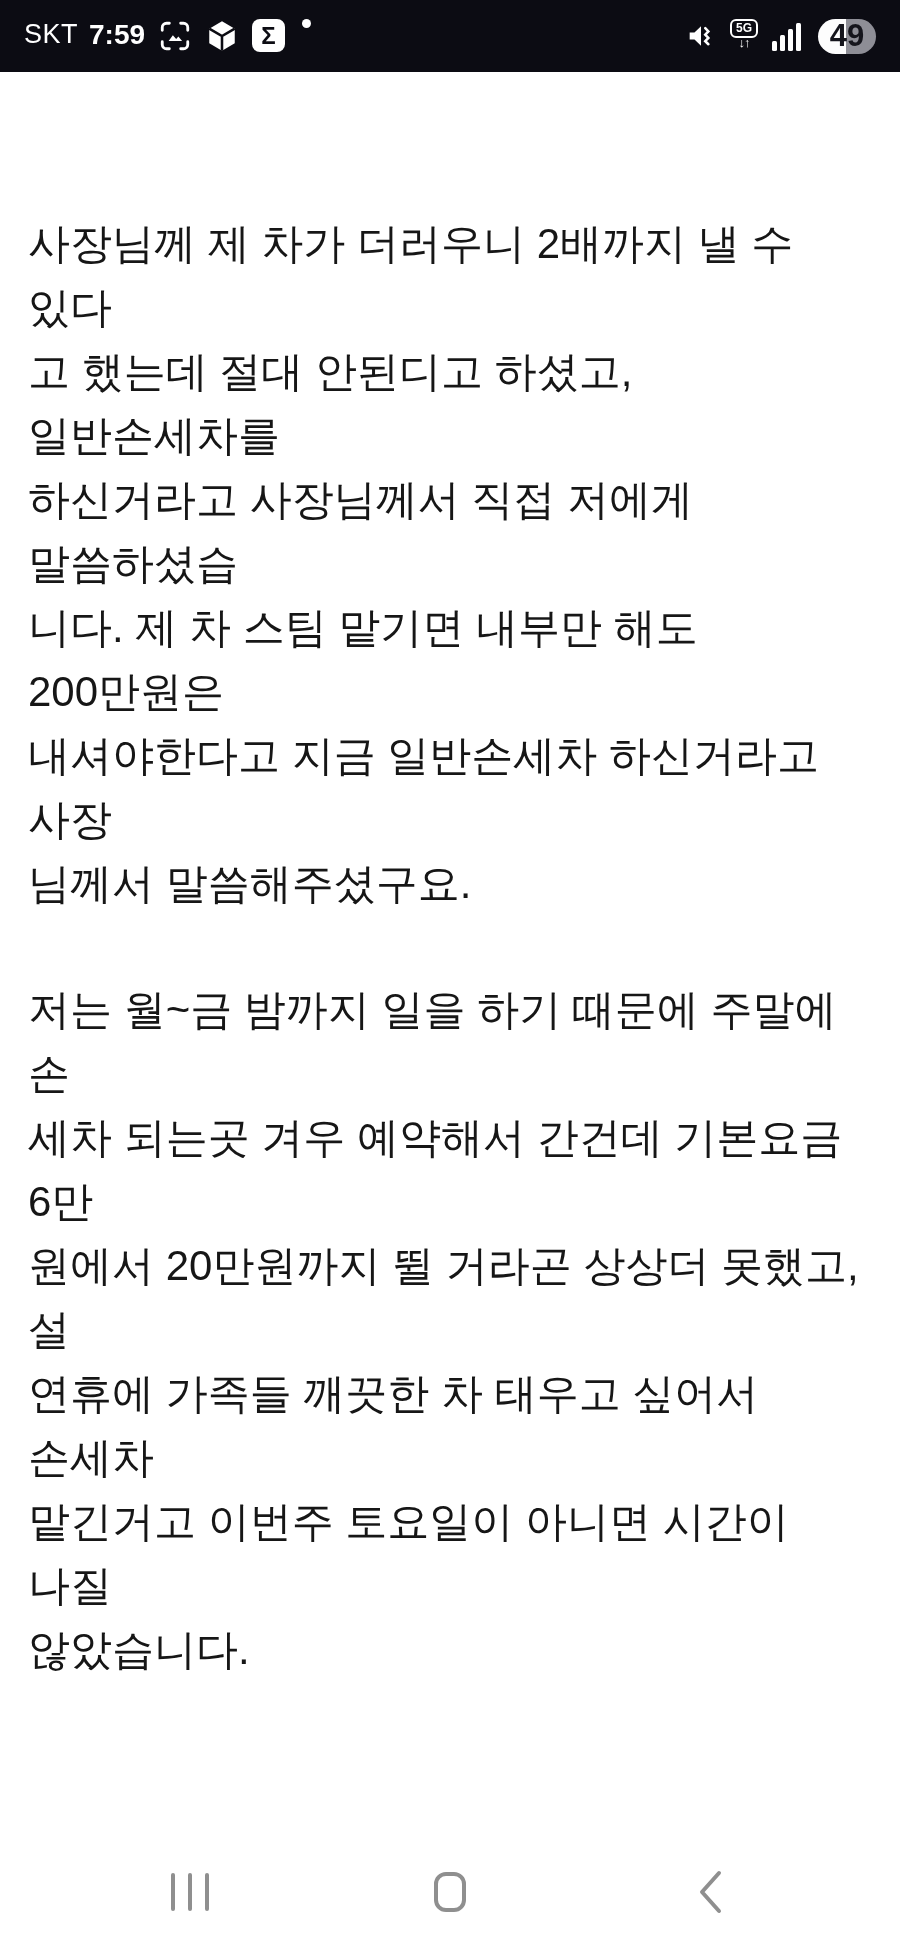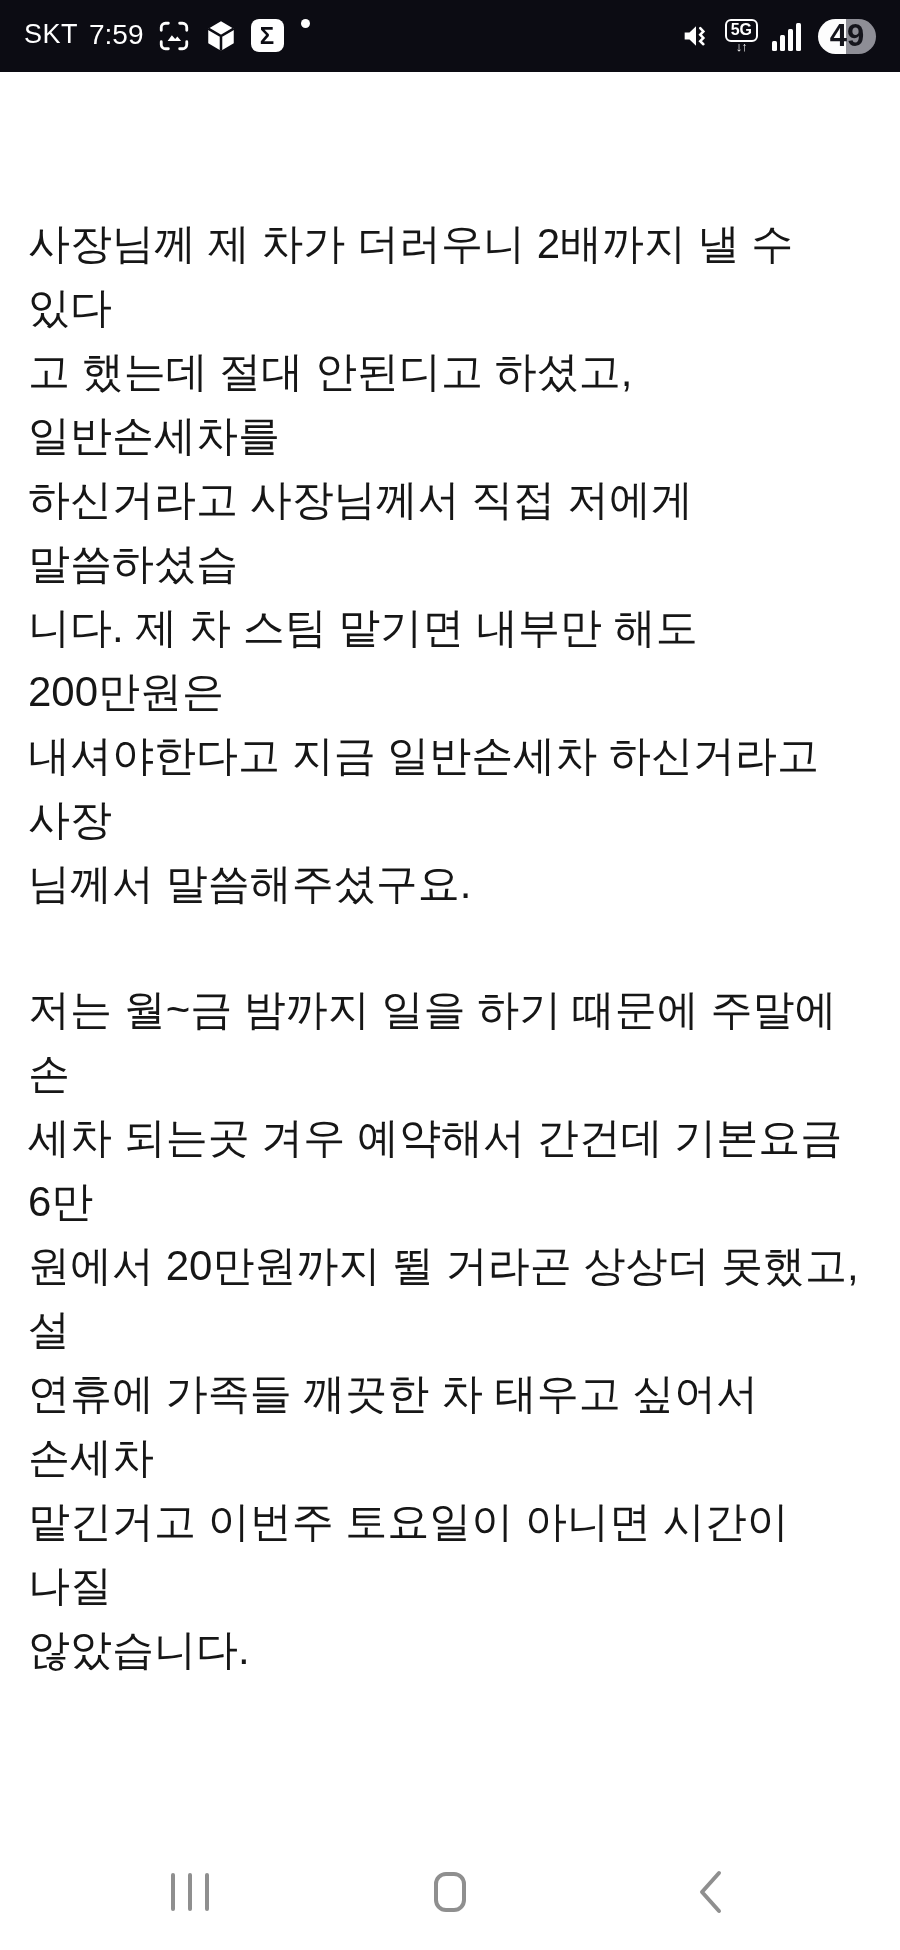--- a/index.html
+++ b/index.html
@@ -19,33 +19,33 @@
   .status-bar {
     flex:0 0 72px; height:72px;
     background:#0c0c13; color:#fff;
     display:flex; align-items:center; justify-content:space-between;
     padding:0 24px; box-sizing:border-box;
   }
   .status-left, .status-right { display:flex; }
   .status-left { gap:13px; }
   .status-right { gap:12px; }
   .carrier { font-size:27px; font-weight:400; letter-spacing:0.5px; }
-  .clock { font-size:28px; font-weight:400; margin-left:-2px; }
+  .clock { font-size:28px; font-weight:700; margin-left:-2px; }
   .sb-icon { display:inline-flex; align-items:center; justify-content:center; }
   .sigma-badge {
     width:33px; height:33px; border-radius:8px;
     background:#fff; color:#0c0c13;
     font-size:24px; font-weight:700;
     display:flex; align-items:center; justify-content:center;
   }
   .notif-dot { width:9px; height:9px; border-radius:50%; background:#fff; margin-left:4px; }
   .net-5g { display:flex; flex-direction:column; align-items:center; line-height:1; }
   .net-5g .box {
     border:2.5px solid #fff; border-radius:6px;
-    font-size:16px; font-weight:700; padding:1px 4px 2px;
+    font-size:12px; font-weight:700; padding:1px 4px 2px;
   }
   .net-5g .arrows { font-size:13px; letter-spacing:-1px; margin-top:-2px; }
   .battery-pill {
     --fill:49%;
     width:58px; height:35px; border-radius:18px;
     background:linear-gradient(90deg, #fdfdfd var(--fill), #8e8e96 var(--fill));
     color:#15151c; font-size:31px; font-weight:700;
     display:flex; align-items:center; justify-content:center;
   }
 

